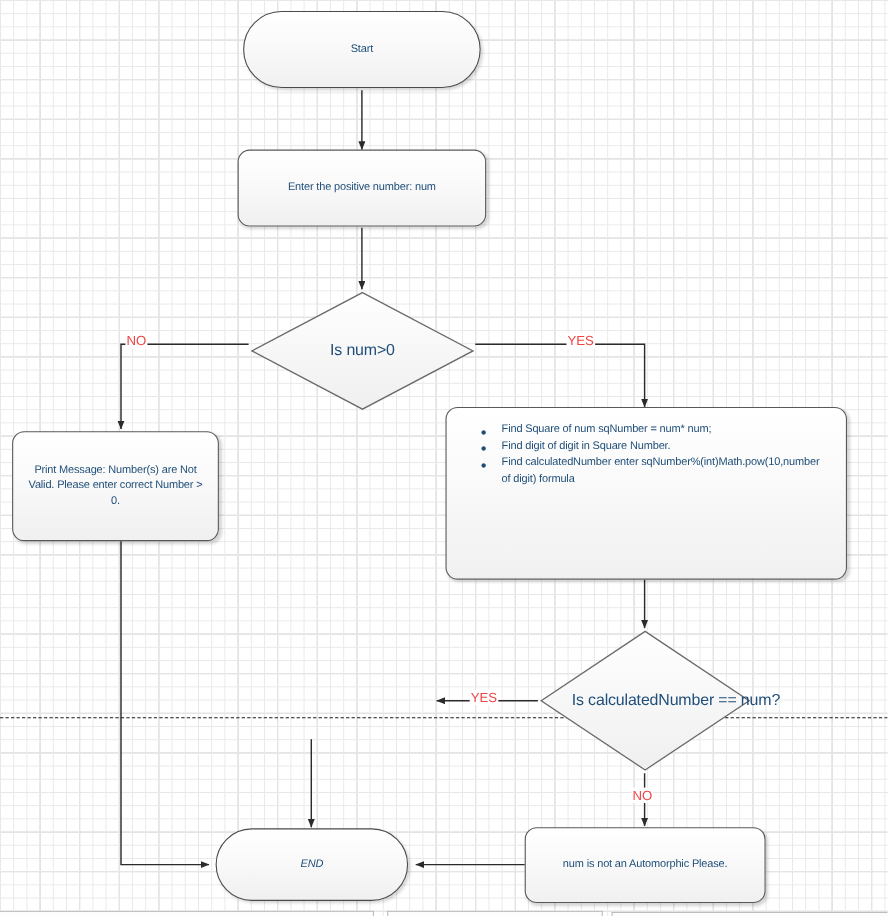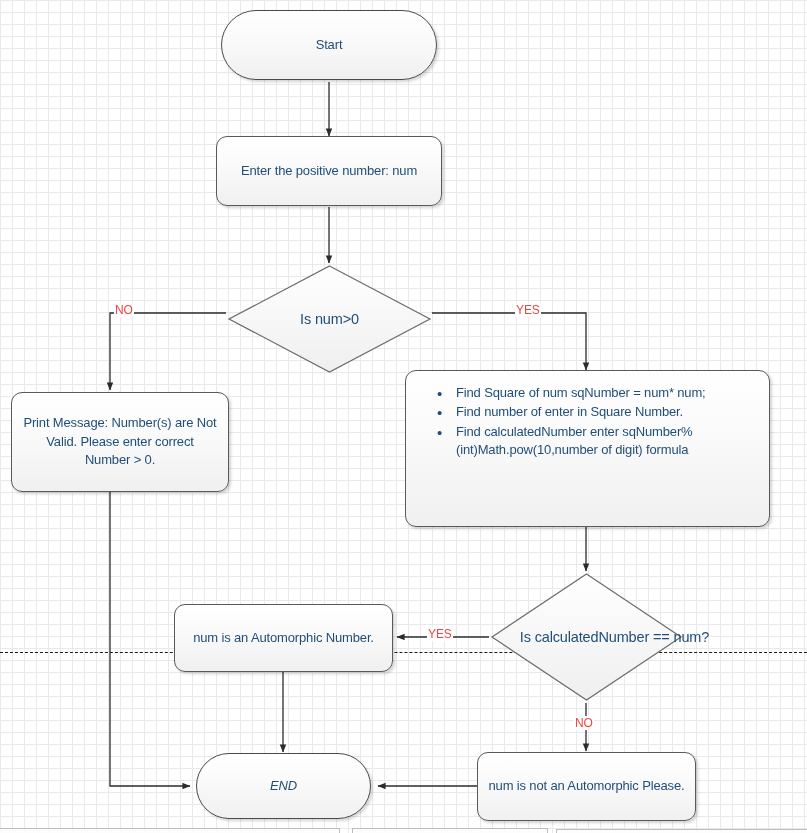--- a/index.html
+++ b/index.html
@@ -32,21 +32,21 @@
   .node {
     position: absolute;
     box-sizing: border-box;
     background: linear-gradient(to bottom, #ffffff 0%, #fbfbfb 35%, #f0f0f0 100%);
     border: 1px solid #595959;
     color: #1F4E79;
     display: flex;
     align-items: center;
     justify-content: center;
     text-align: center;
-    font-size: 13px;
+    font-size: 10px;
     line-height: 1.42;
     letter-spacing: -0.15px;
     box-shadow: 2px 2px 3px rgba(0,0,0,0.17);
     z-index: 2;
   }
   .node.terminator {
     border-radius: 60px;
     border-color: #4a4a4a;
   }
   .node.process { border-radius: 11px; }
@@ -179,51 +179,48 @@
         </linearGradient>
       </defs>
       <polygon points="103.5,3 204,56 103.5,109 3,56" fill="url(#dg1)" stroke="#6b6b6b" stroke-width="1.2"></polygon>
     </svg>
     <div class="dlabel">Is num&gt;0</div>
   </div>
 
   <div class="edge-label" style="left:114px; top:303px;">NO</div>
   <div class="edge-label" style="left:515px; top:303px;">YES</div>
 
-  <div class="node process" style="left:11px; top:392px; width:218px; height:100px; padding:0 10px;">
+  <div class="node process" style="left:11px; top:392px; width:188px; height:100px; padding:0 10px;">
     <span>Print Message: Number(s) are Not Valid. Please enter correct Number &gt; 0.</span>
   </div>
 
   <div class="node process bullets" style="left:405px; top:370px; width:365px; height:157px;">
     <ul>
       <li>Find Square of num sqNumber = num* num;</li>
-      <li>Find number of enter in Square Number.</li>
+      <li>Find digit of digit in Square Number.</li>
       <li>Find calculatedNumber enter sqNumber%(int)Math.pow(10,number of digit) formula</li>
     </ul>
   </div>
 
   <div class="diamond" style="left:489px; top:571px; width:195px; height:132px;">
     <svg class="dshape" viewBox="0 0 195 132" xmlns="http://www.w3.org/2000/svg">
       <defs>
         <linearGradient id="dg2" x1="0" y1="0" x2="0" y2="1">
           <stop offset="0%" stop-color="#ffffff"></stop>
           <stop offset="100%" stop-color="#efefef"></stop>
         </linearGradient>
       </defs>
       <polygon points="97.5,3 192,66 97.5,129 3,66" fill="url(#dg2)" stroke="#6b6b6b" stroke-width="1.2"></polygon>
     </svg>
     <div class="dlabel" style="padding:0 28px;">Is calculatedNumber == num?</div>
   </div>
 
   <div class="edge-label" style="left:427px; top:627px;">YES</div>
   <div class="edge-label" style="left:574px; top:716px;">NO</div>
 
-  <div class="node process" style="left:174px; top:604px; width:219px; height:68px; padding:0 10px;">
-    <span>num is an Automorphic Number.</span>
-  </div>
 
   <div class="node process" style="left:477px; top:752px; width:219px; height:69px; padding:0 10px;">
     <span>num is not an Automorphic Please.</span>
   </div>
 
   <div class="node terminator" style="left:196px; top:753px; width:175px; height:66px;font-style:italic;">
     <span>END</span>
   </div>
 
   <div class="cutbox" style="left:-8px; top:828px; width:348px; height:8px;"></div>

